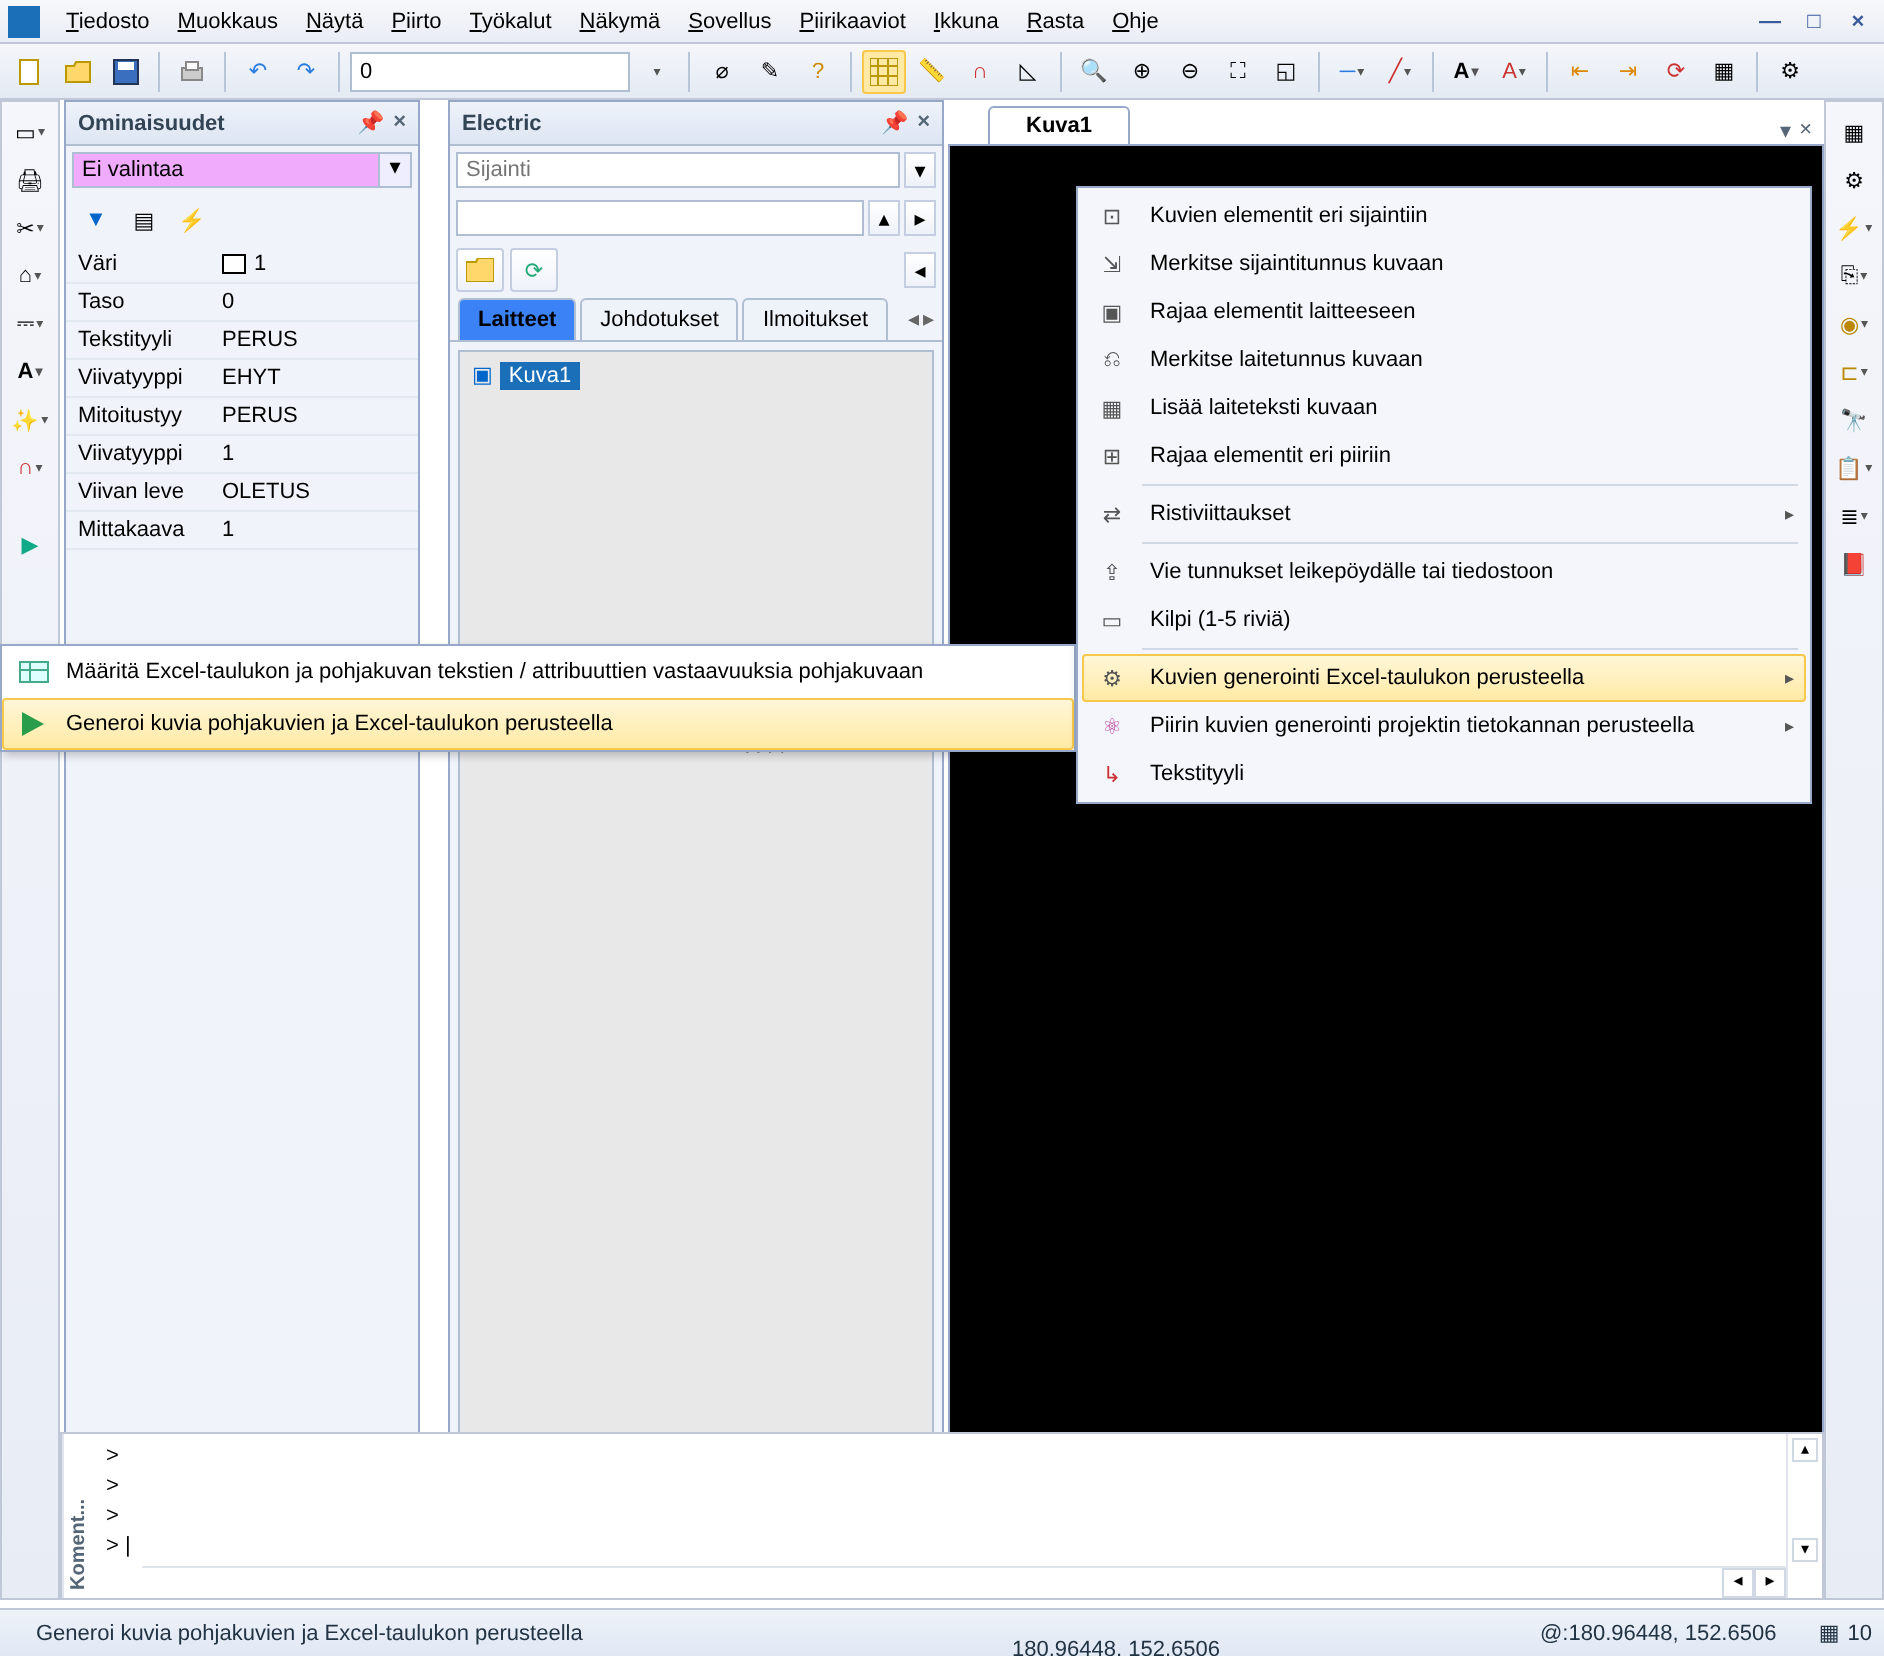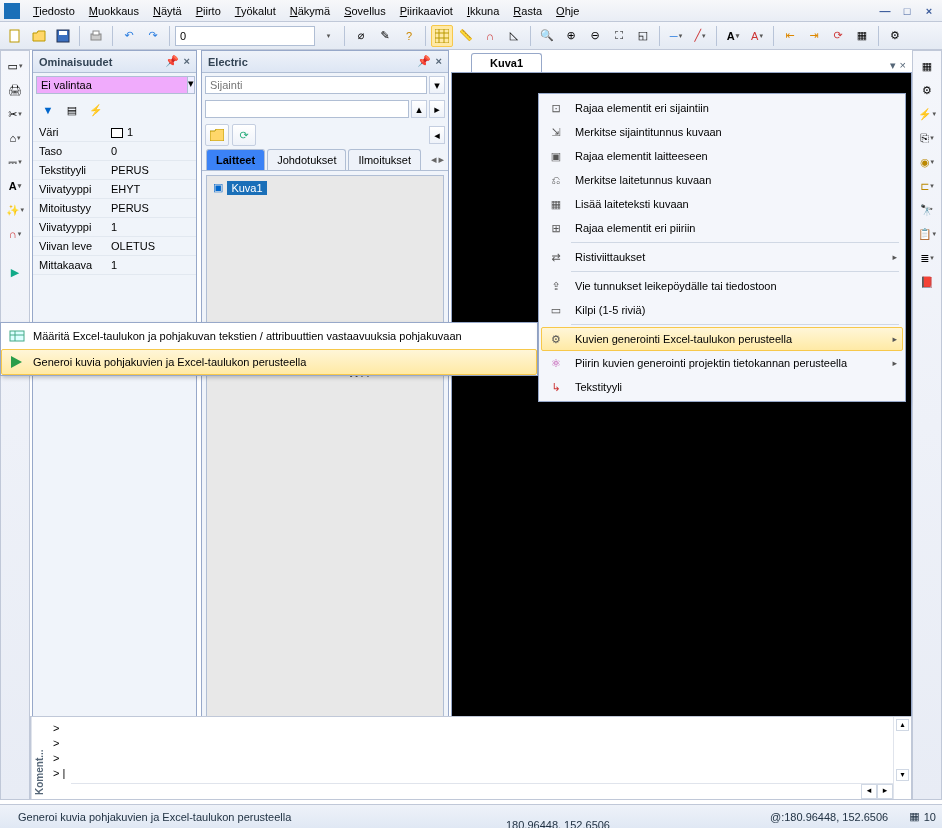--- a/index.html
+++ b/index.html
@@ -25,34 +25,34 @@
 .left-tools, .right-tools { width: 30px; background: linear-gradient(#f4f6fb,#e8ecf5); border: 1px solid #c0c8d8; display: flex; flex-direction: column; align-items: center; padding-top: 4px; gap: 2px; }
 .left-tools .tb-btn, .right-tools .tb-btn { width: 24px; height: 22px; }
 
 
 .panel { border: 1px solid #97a8c9; background: #f0f4fa; display: flex; flex-direction: column; }
 .panel-header { height: 22px; background: linear-gradient(#eef2f9,#dde6f4); border-bottom: 1px solid #b0bed4; display: flex; align-items: center; padding: 0 6px; font-weight: bold; color: #345; }
 .panel-header .ph-right { margin-left: auto; display: flex; gap: 4px; color: #567; }
 .panel-header .ph-right span { cursor: default; }
 
 
-.props { width: 165px; margin-left: 2px; }
+.props { width: 178px; margin-left: 2px; }
 .props .combo-row { padding: 3px; display: flex; }
 .props .combo-row input { flex: 1; border: 1px solid #b0bed4; padding: 2px 4px; background: #f0abfc; }
 .props .combo-row .arrow { width: 16px; border: 1px solid #b0bed4; border-left: none; background: #eef; text-align: center; }
 .props .mini-tools { padding: 2px 4px; display: flex; gap: 2px; }
 .props .section-head { padding: 3px 6px; font-weight: bold; background: #eef2f9; border-top: 1px solid #d4dce8; border-bottom: 1px solid #d4dce8; }
 .props table { width: 100%; border-collapse: collapse; }
 .props td { border-bottom: 1px solid #e2e8f0; padding: 3px 6px; }
 .props td:first-child { width: 72px; }
 .props .desc { padding: 6px; border-top: 1px solid #c0c8d8; }
 .props .desc .desc-title { font-weight: bold; color: #345; }
 
 
-.electric { width: 248px; margin-left: 4px; }
+.electric { width: 248px; margin-left: 14px; }
 .electric .path-row { padding: 3px; display: flex; gap: 2px; }
 .electric .path-row input { flex: 1; border: 1px solid #b0bed4; padding: 2px 4px; background: #fff; color: #999; }
 .electric .tabs { display: flex; border-bottom: 1px solid #b0bed4; padding: 0 4px; position: relative; }
 .electric .tab { padding: 4px 9px; border: 1px solid #b0bed4; border-bottom: none; background: #eef2f9; border-radius: 3px 3px 0 0; margin-right: 2px; cursor: default; }
 .electric .tab.active { background: #3b82f6; font-weight: bold; }
 .electric .tabs .tab-arrows { margin-left: auto; display: flex; gap: 2px; font-size: 9px; color: #666; align-items:center; }
 .electric .tree { flex: 1; background: #e8e8e8; margin: 4px; border: 1px solid #b0bed4; padding: 4px; }
 .electric .tree-item { background: #1a6fb8; color: #fff; padding: 1px 4px; display: inline-block; }
 .electric .tree .tree-label { display:inline-block; padding:1px 2px; }
 .electric .tree-root { display:flex; align-items:center; gap:2px; }
@@ -357,21 +357,21 @@
     <svg class="flyout-icon" width="16" height="16">
         <path d="M2 2v12l11-6z" fill="#2a9d4a"></path>
       </svg>
     <span>Generoi kuvia pohjakuvien ja Excel-taulukon perusteella</span>
   </div>
 </div>
 
 <div class="ctx-menu">
   <div class="ctx-item">
       <span class="ctx-icon">⊡</span>
-      <span>Rajaa elementit eri sijaintiin</span>
+      <span>Kuvien elementit eri sijaintiin</span>
     </div>
   <div class="ctx-item">
       <span class="ctx-icon">⇲</span>
       <span>Merkitse sijaintitunnus kuvaan</span>
     </div>
   <div class="ctx-item">
       <span class="ctx-icon">▣</span>
       <span>Rajaa elementit laitteeseen</span>
     </div>
   <div class="ctx-item">

